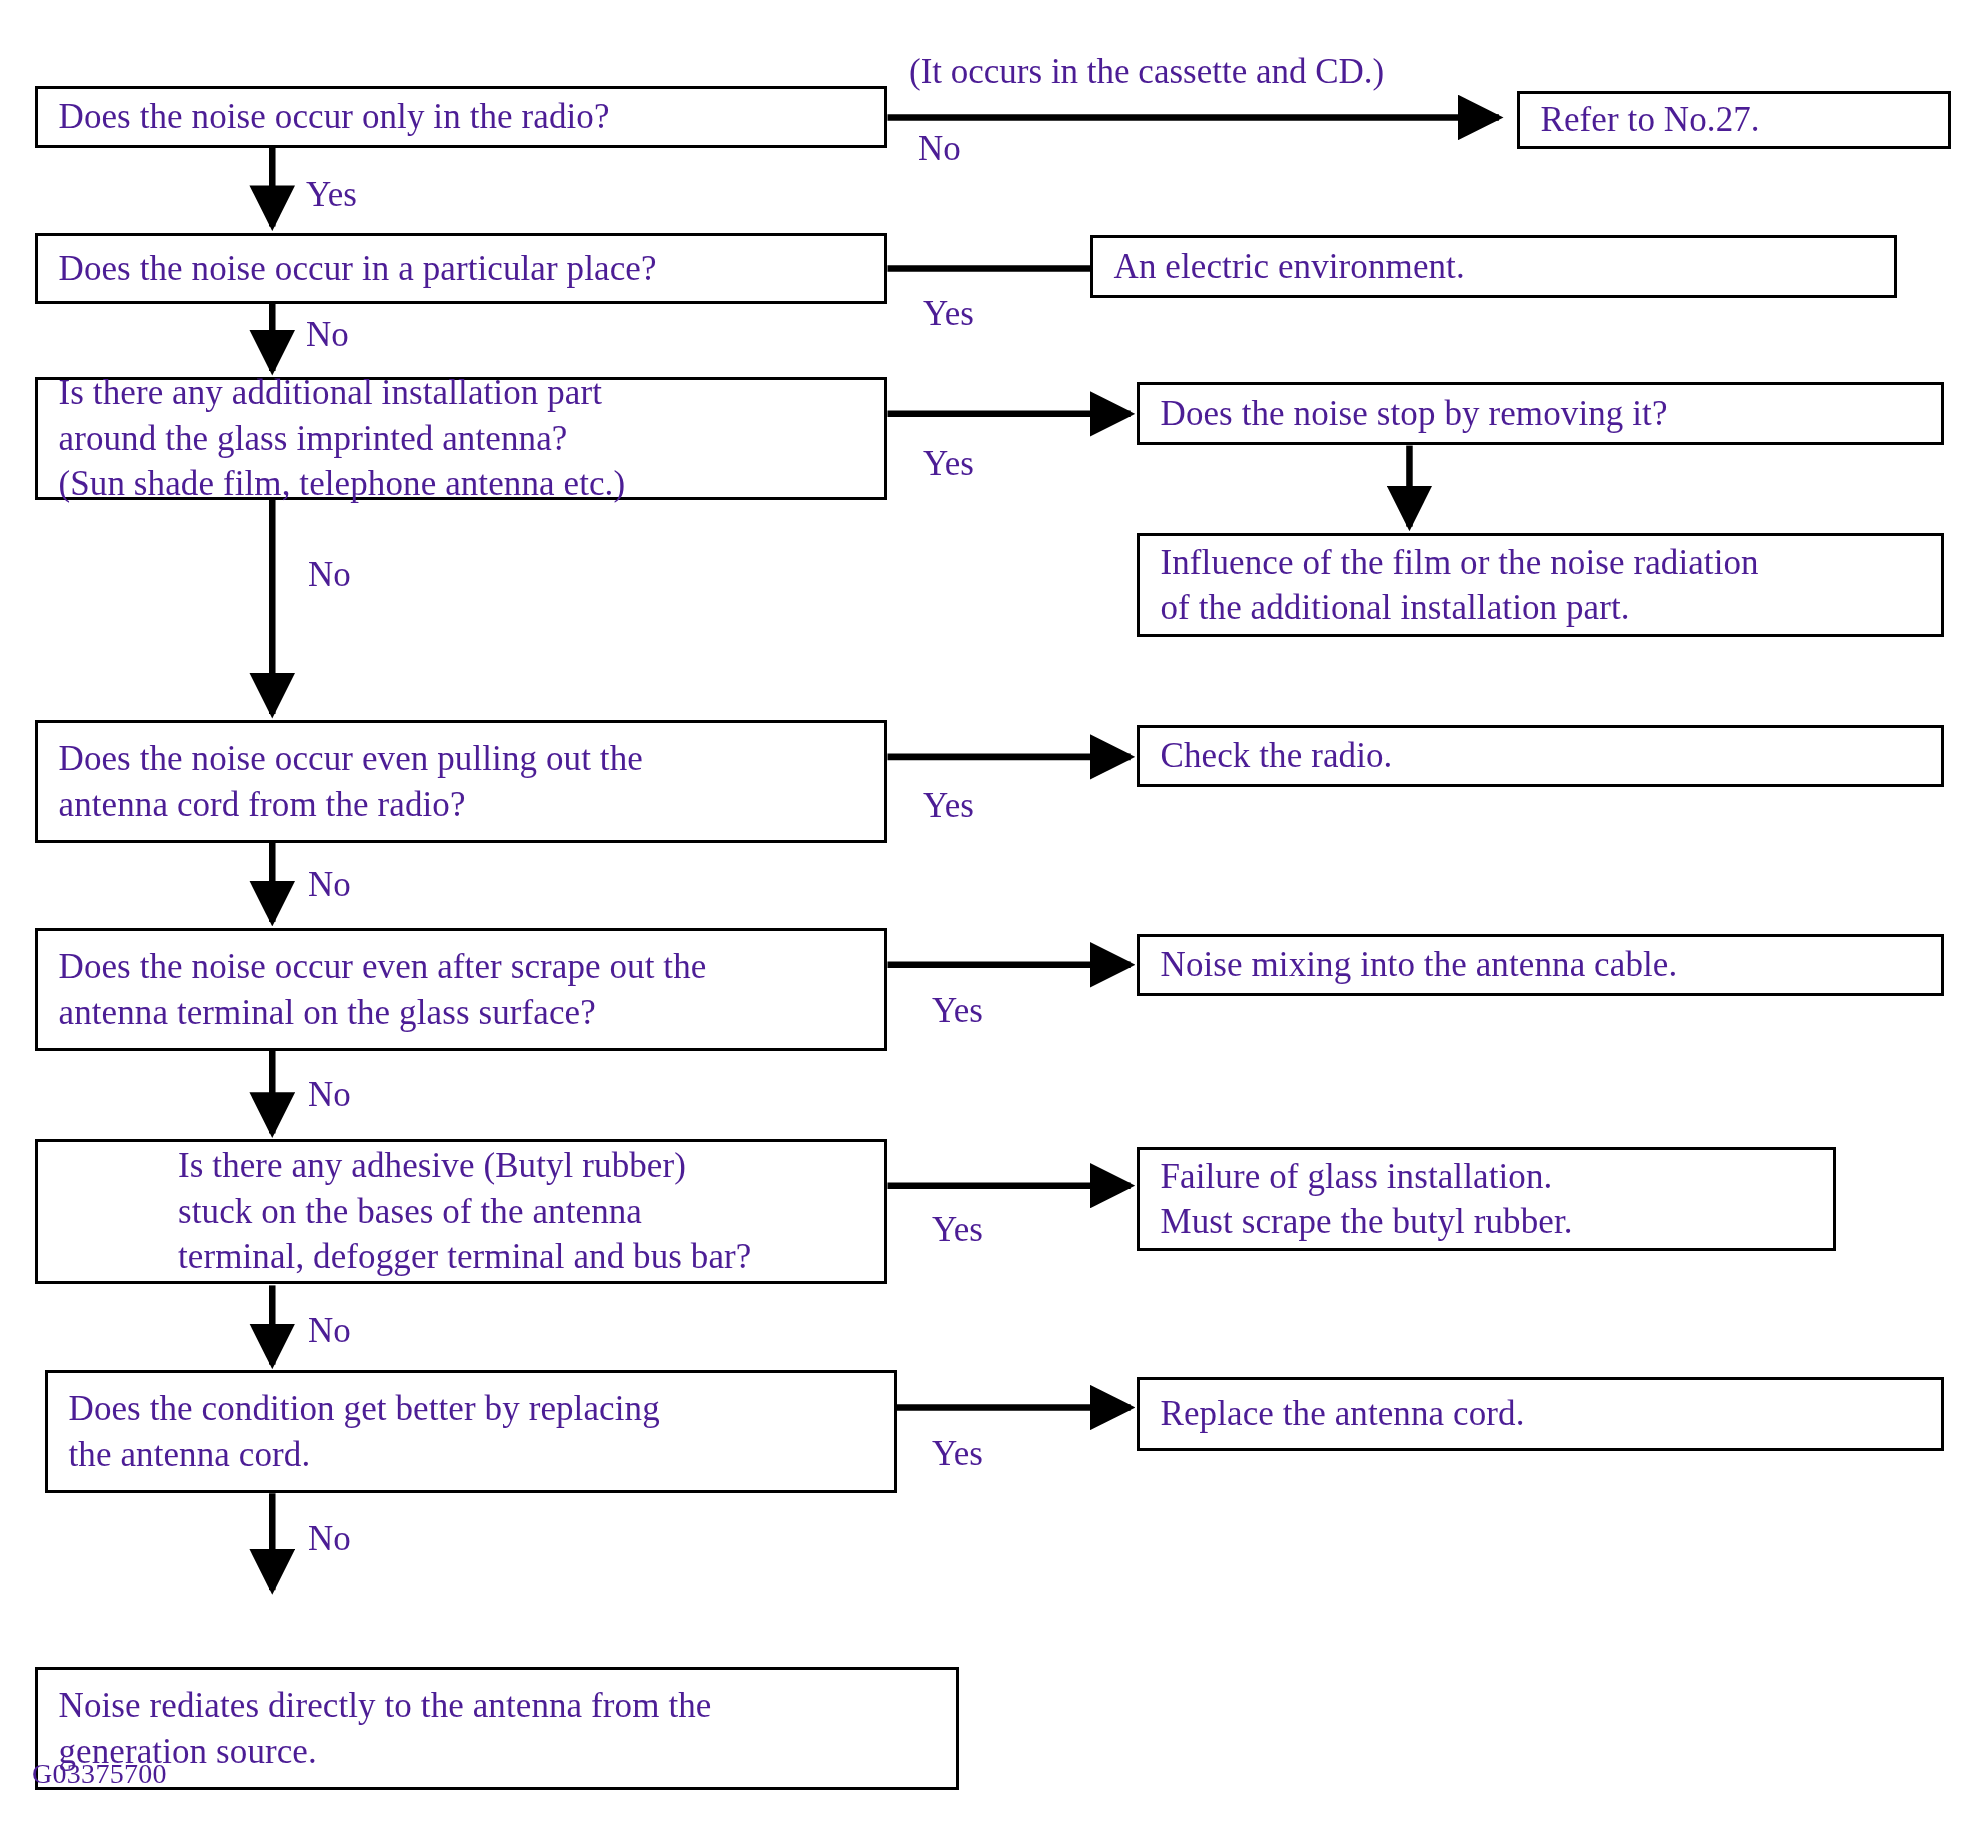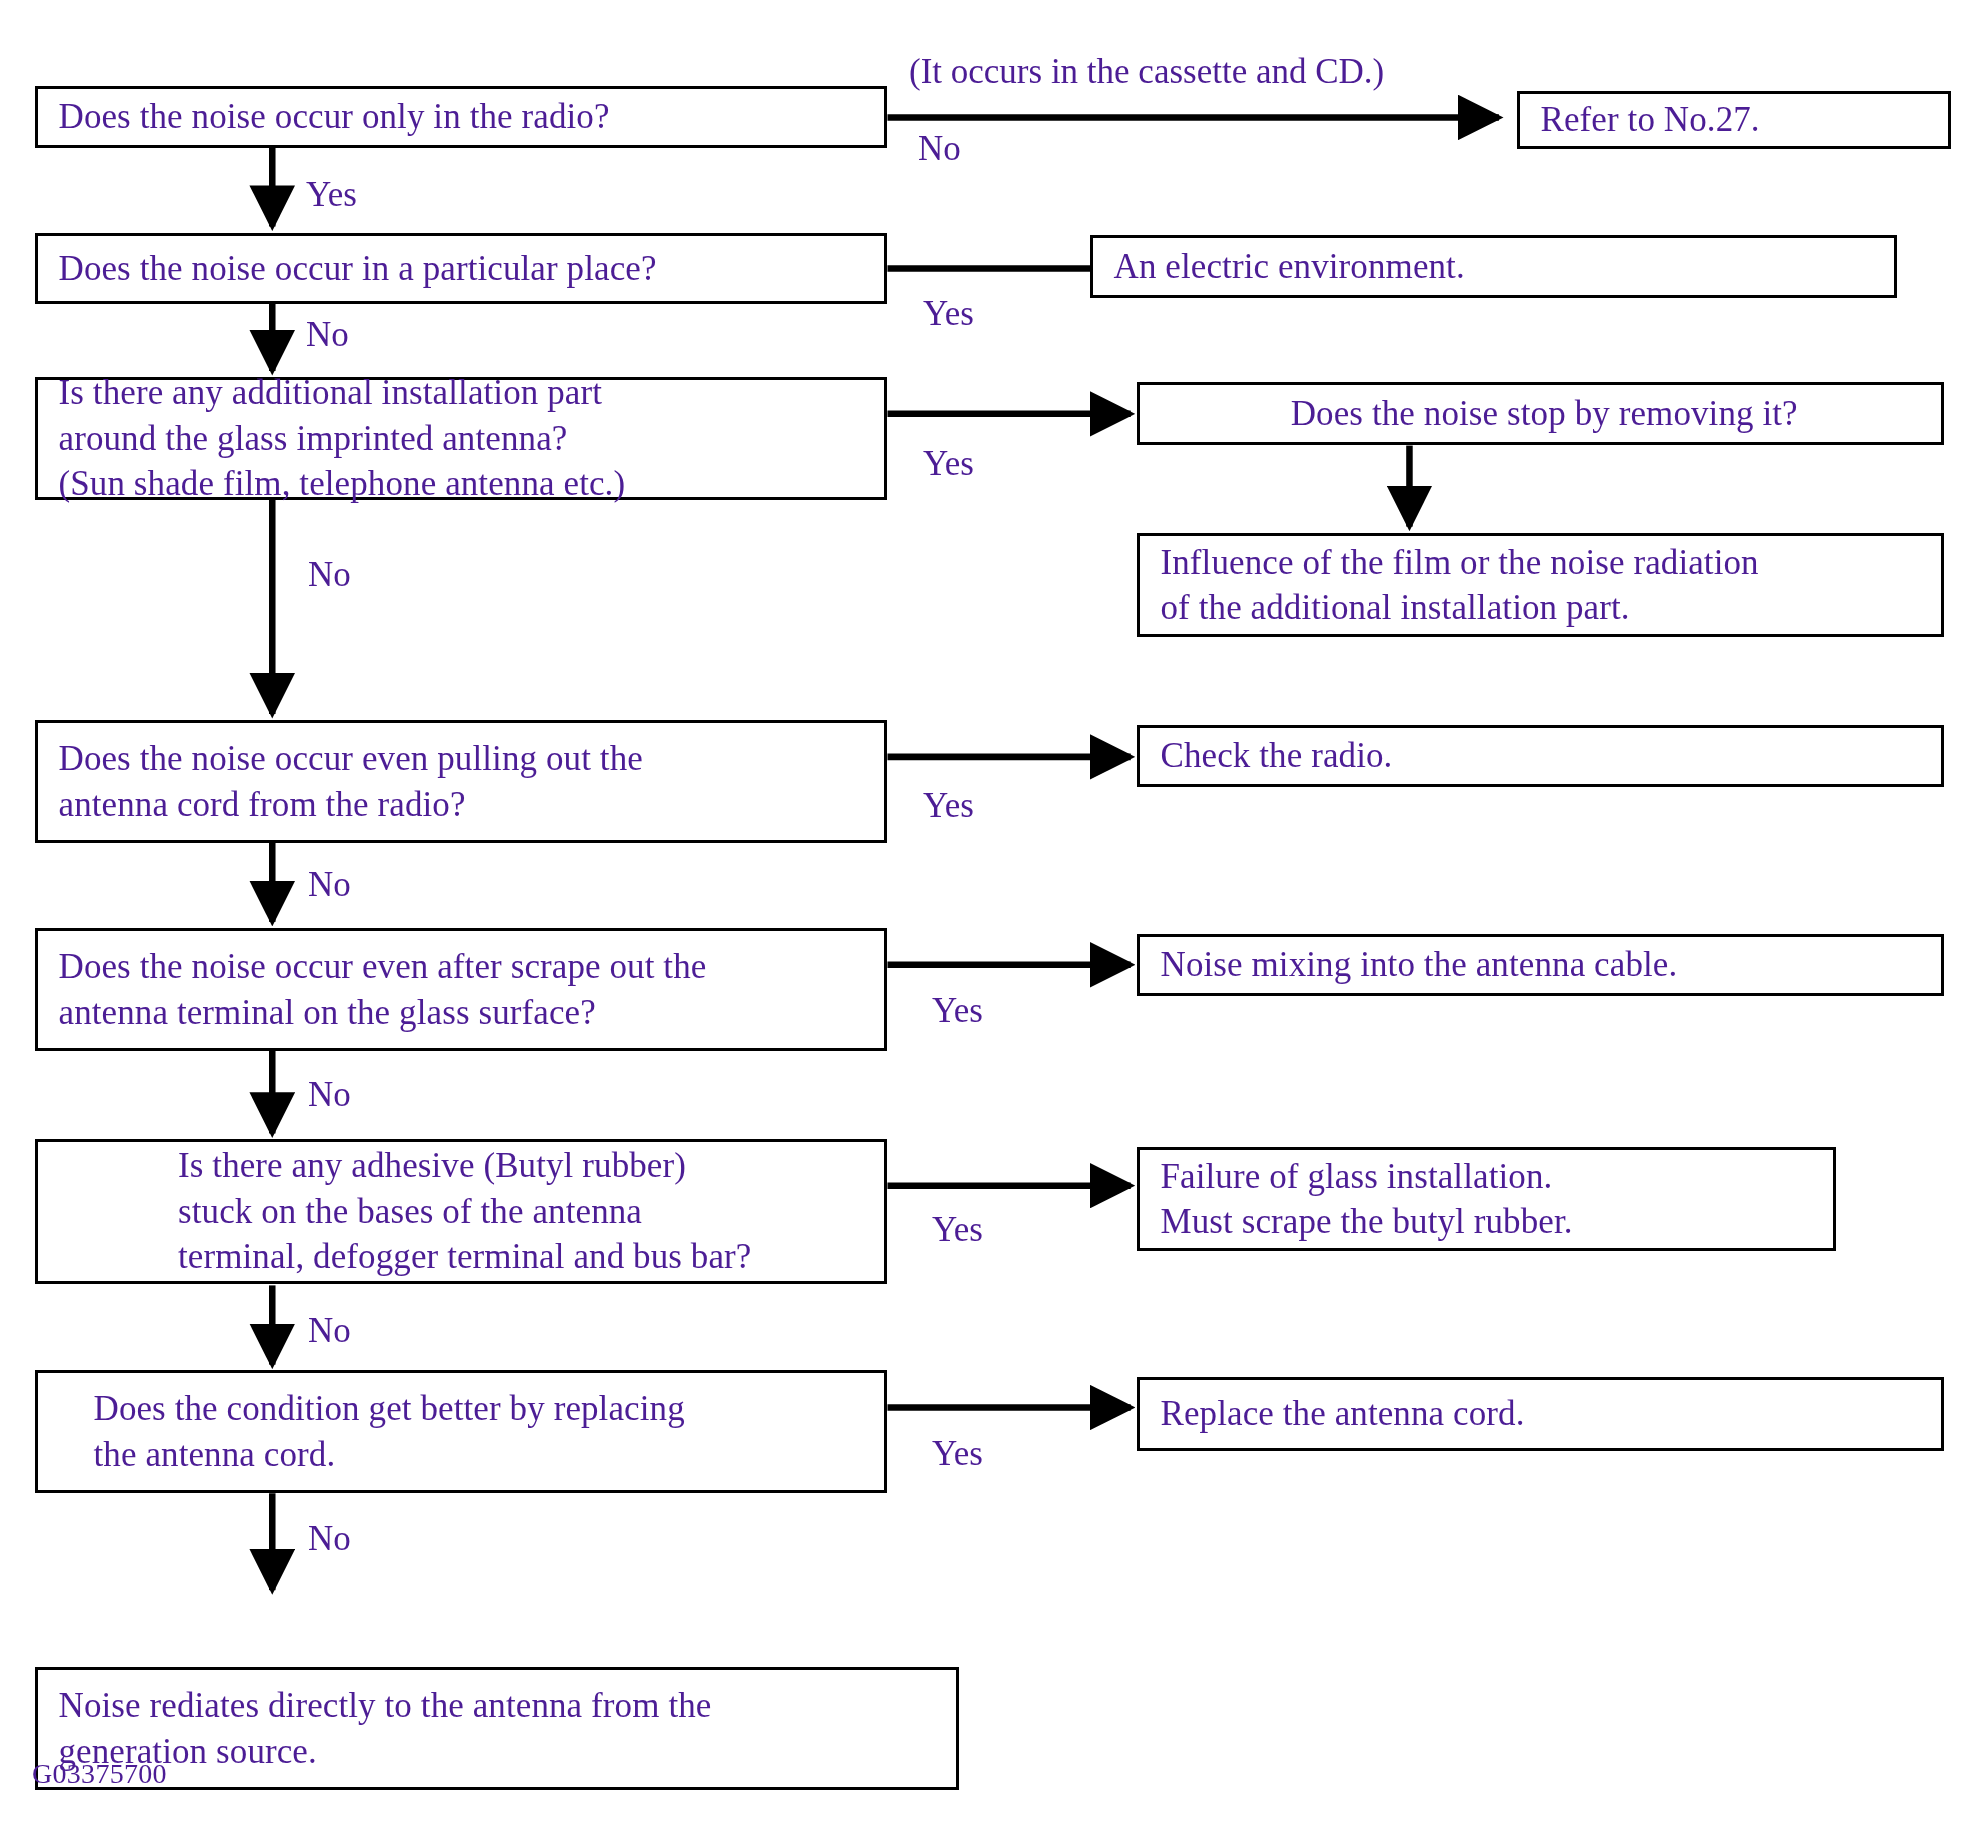--- a/index.html
+++ b/index.html
@@ -121,21 +121,21 @@
     <span class="txt">An electric environment.</span>
   </div>
   <div class="edge-label" style="left:923px; top:296px;">Yes</div>
   <div class="edge-label" style="left:306px; top:317px;">No</div>
 
   <div class="node" style="left:35px; top:377px; width:852px; height:123px;">
     <span class="txt">Is there any additional installation part
 around the glass imprinted antenna?
 (Sun shade film, telephone antenna etc.)</span>
   </div>
-  <div class="node" style="left:1137px; top:382px; width:807px; height:63px;justify-content:center;">
+  <div class="node" style="left:1137px; top:382px; width:807px; height:63px;">
     <span class="txt">Does the noise stop by removing it?</span>
   </div>
   <div class="node" style="left:1137px; top:533px; width:807px; height:104px;">
     <span class="txt">Influence of the film or the noise radiation
 of the additional installation part.</span>
   </div>
   <div class="edge-label" style="left:923px; top:446px;">Yes</div>
   <div class="edge-label" style="left:308px; top:557px;">No</div>
 
   <div class="node" style="left:35px; top:720px; width:852px; height:123px;">
@@ -163,21 +163,21 @@
 stuck on the bases of the antenna
 terminal, defogger terminal and bus bar?</span>
   </div>
   <div class="node" style="left:1137px; top:1147px; width:699px; height:104px;">
     <span class="txt">Failure of glass installation.
 Must scrape the butyl rubber.</span>
   </div>
   <div class="edge-label" style="left:932px; top:1212px;">Yes</div>
   <div class="edge-label" style="left:308px; top:1313px;">No</div>
 
-  <div class="node" style="left:35px; top:1370px; width:852px; height:123px;padding-left:35px;">
+  <div class="node" style="left:45px; top:1370px; width:852px; height:123px;">
     <span class="txt">Does the condition get better by replacing
 the antenna cord.</span>
   </div>
   <div class="node" style="left:1137px; top:1377px; width:807px; height:74px;">
     <span class="txt">Replace the antenna cord.</span>
   </div>
   <div class="edge-label" style="left:932px; top:1436px;">Yes</div>
   <div class="edge-label" style="left:308px; top:1521px;">No</div>
 
   <div class="node" style="left:35px; top:1667px; width:924px; height:123px;">

